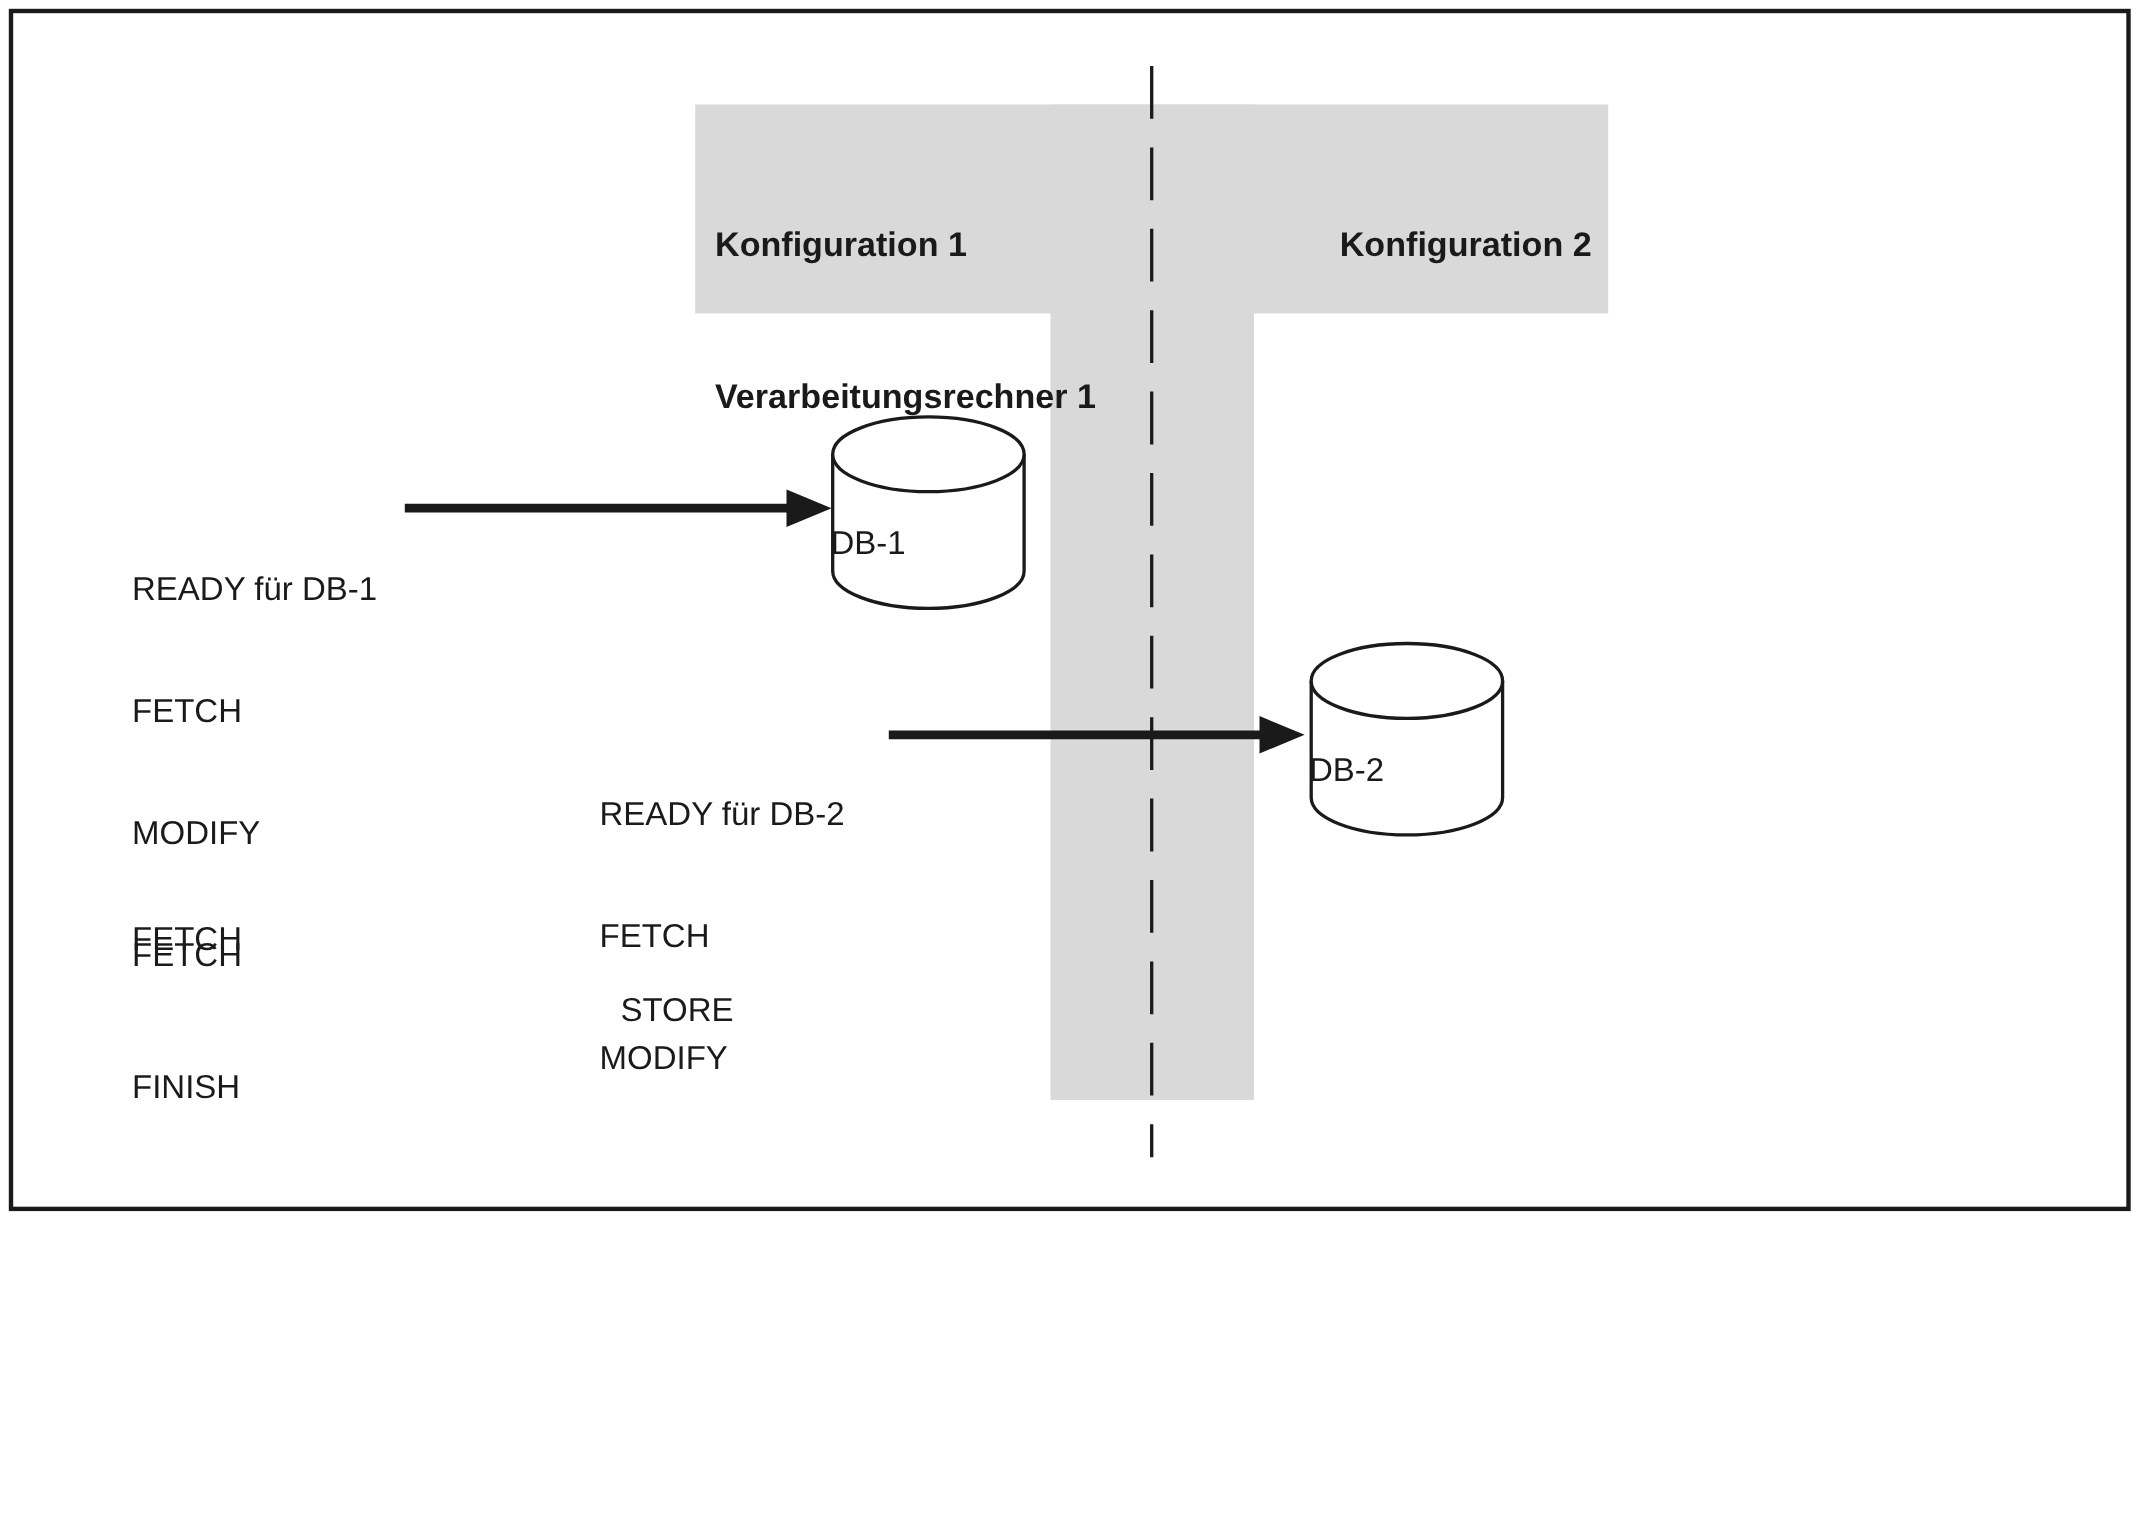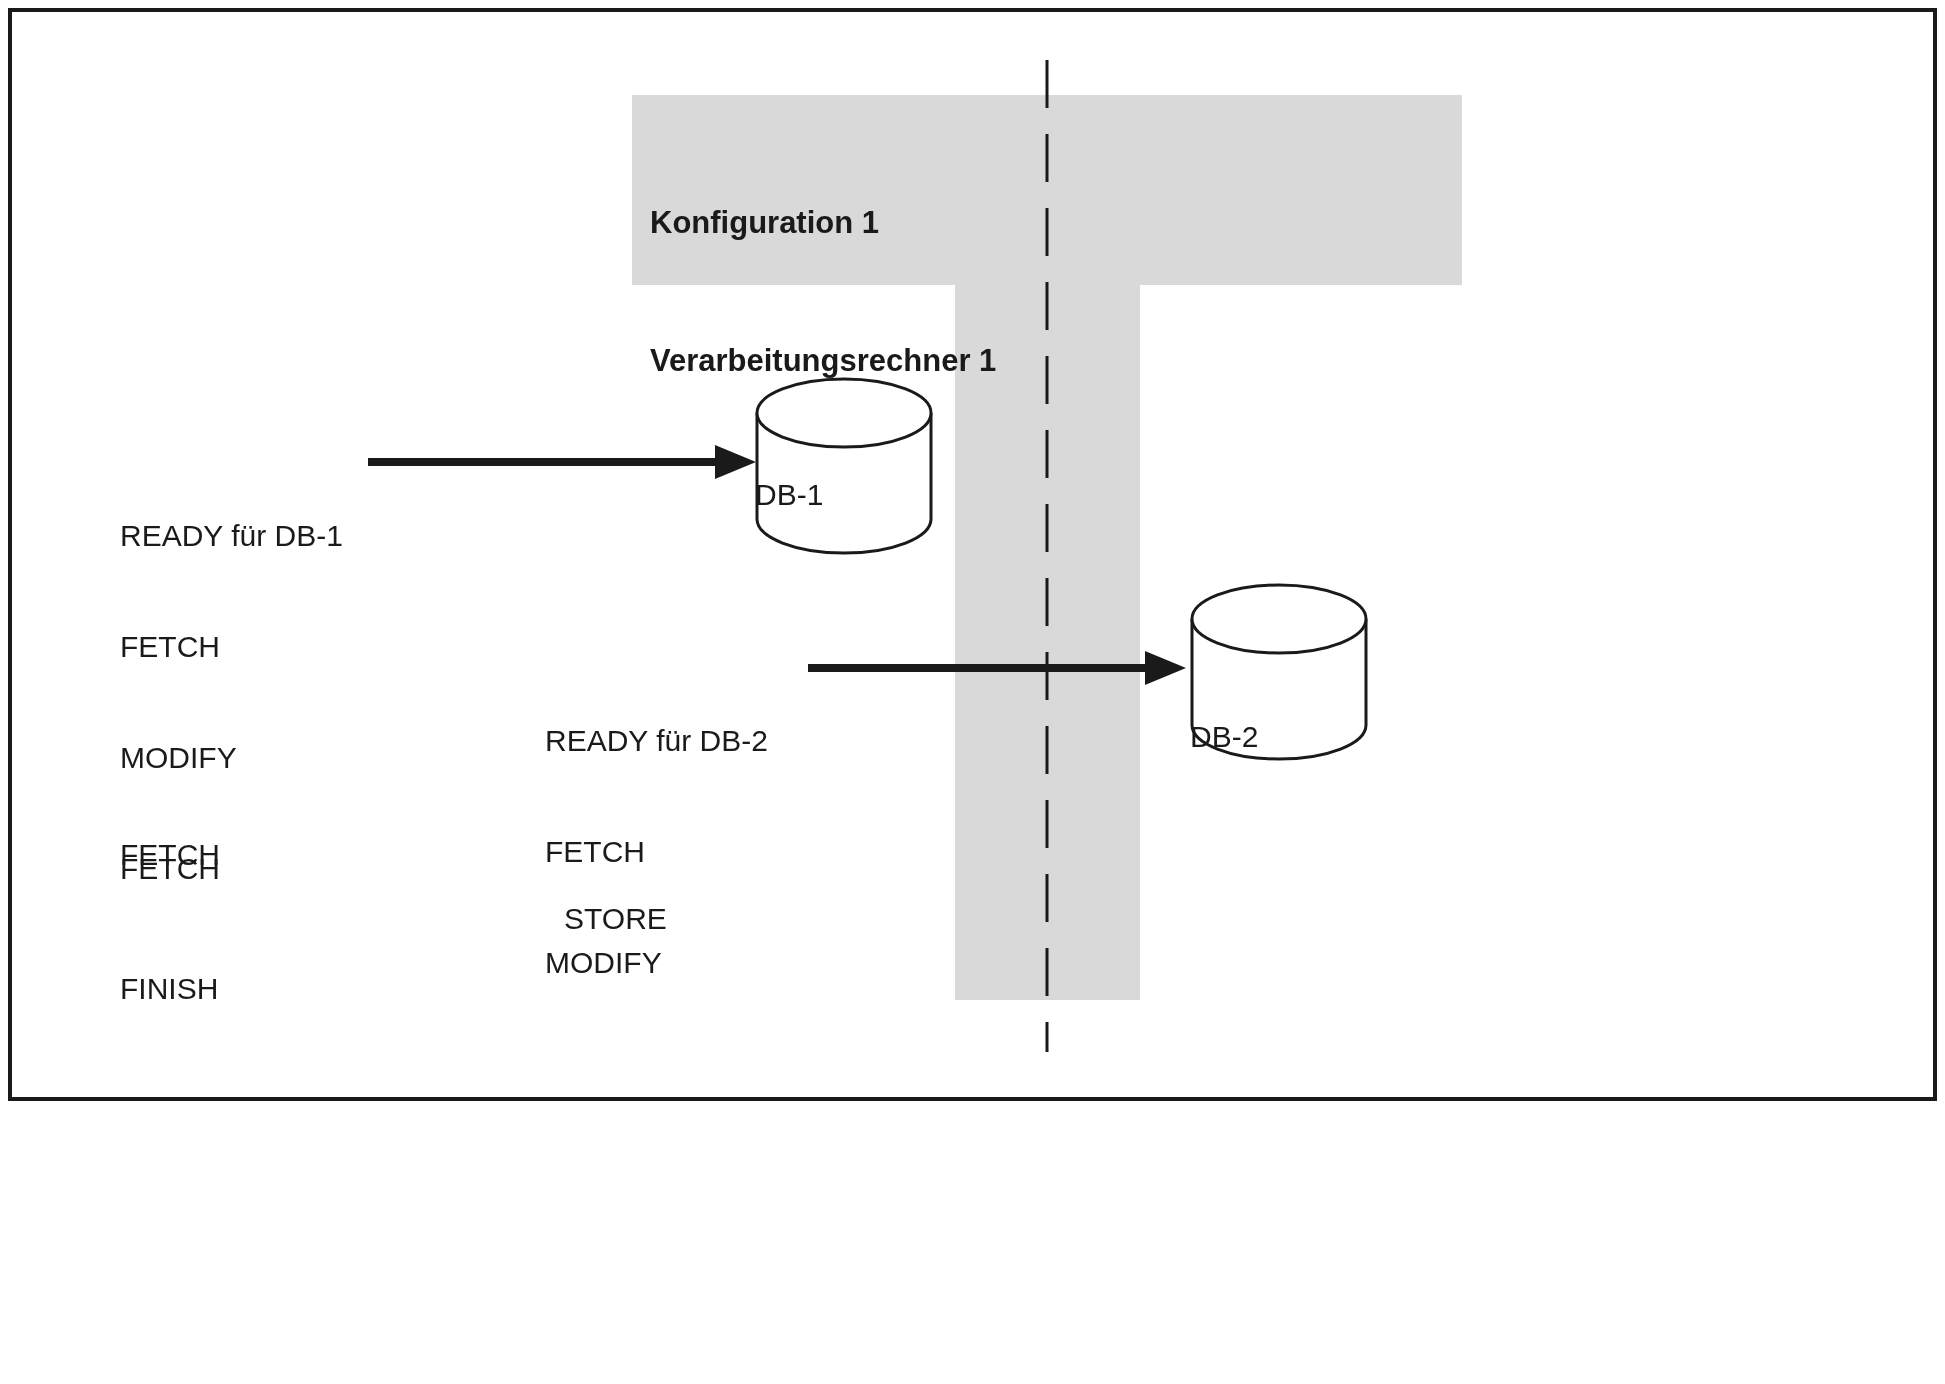--- a/index.html
+++ b/index.html
@@ -90,24 +90,25 @@
       <ellipse cx="89" cy="36" rx="87" ry="34" fill="#ffffff" stroke="#1a1a1a" stroke-width="3"></ellipse>
     </g>
   </svg>
 
   <div class="txt hdr" style="left:650px; top:108px;">
     <div>Konfiguration 1</div>
     <div>Verarbeitungsrechner 1</div>
   </div>
 
   <div class="txt hdr hdr-right" style="left:1090px; top:108px; width:357px;">
+    <div>Konfiguration 2</div>
   </div>
 
   <div class="db-label" style="left:755px; top:478px;">DB-1</div>
-  <div class="db-label" style="left:1190px; top:720px;">DB-2</div>
+  <div class="db-label" style="left:1190px; top:684px;">DB-2</div>
 
   <div class="txt" style="left:120px; top:443px;">
     <div>READY für DB-1</div>
     <div>FETCH</div>
     <div>MODIFY</div>
     <div>FETCH</div>
   </div>
 
   <div class="txt" style="left:545px; top:648px;">
     <div>READY für DB-2</div>

